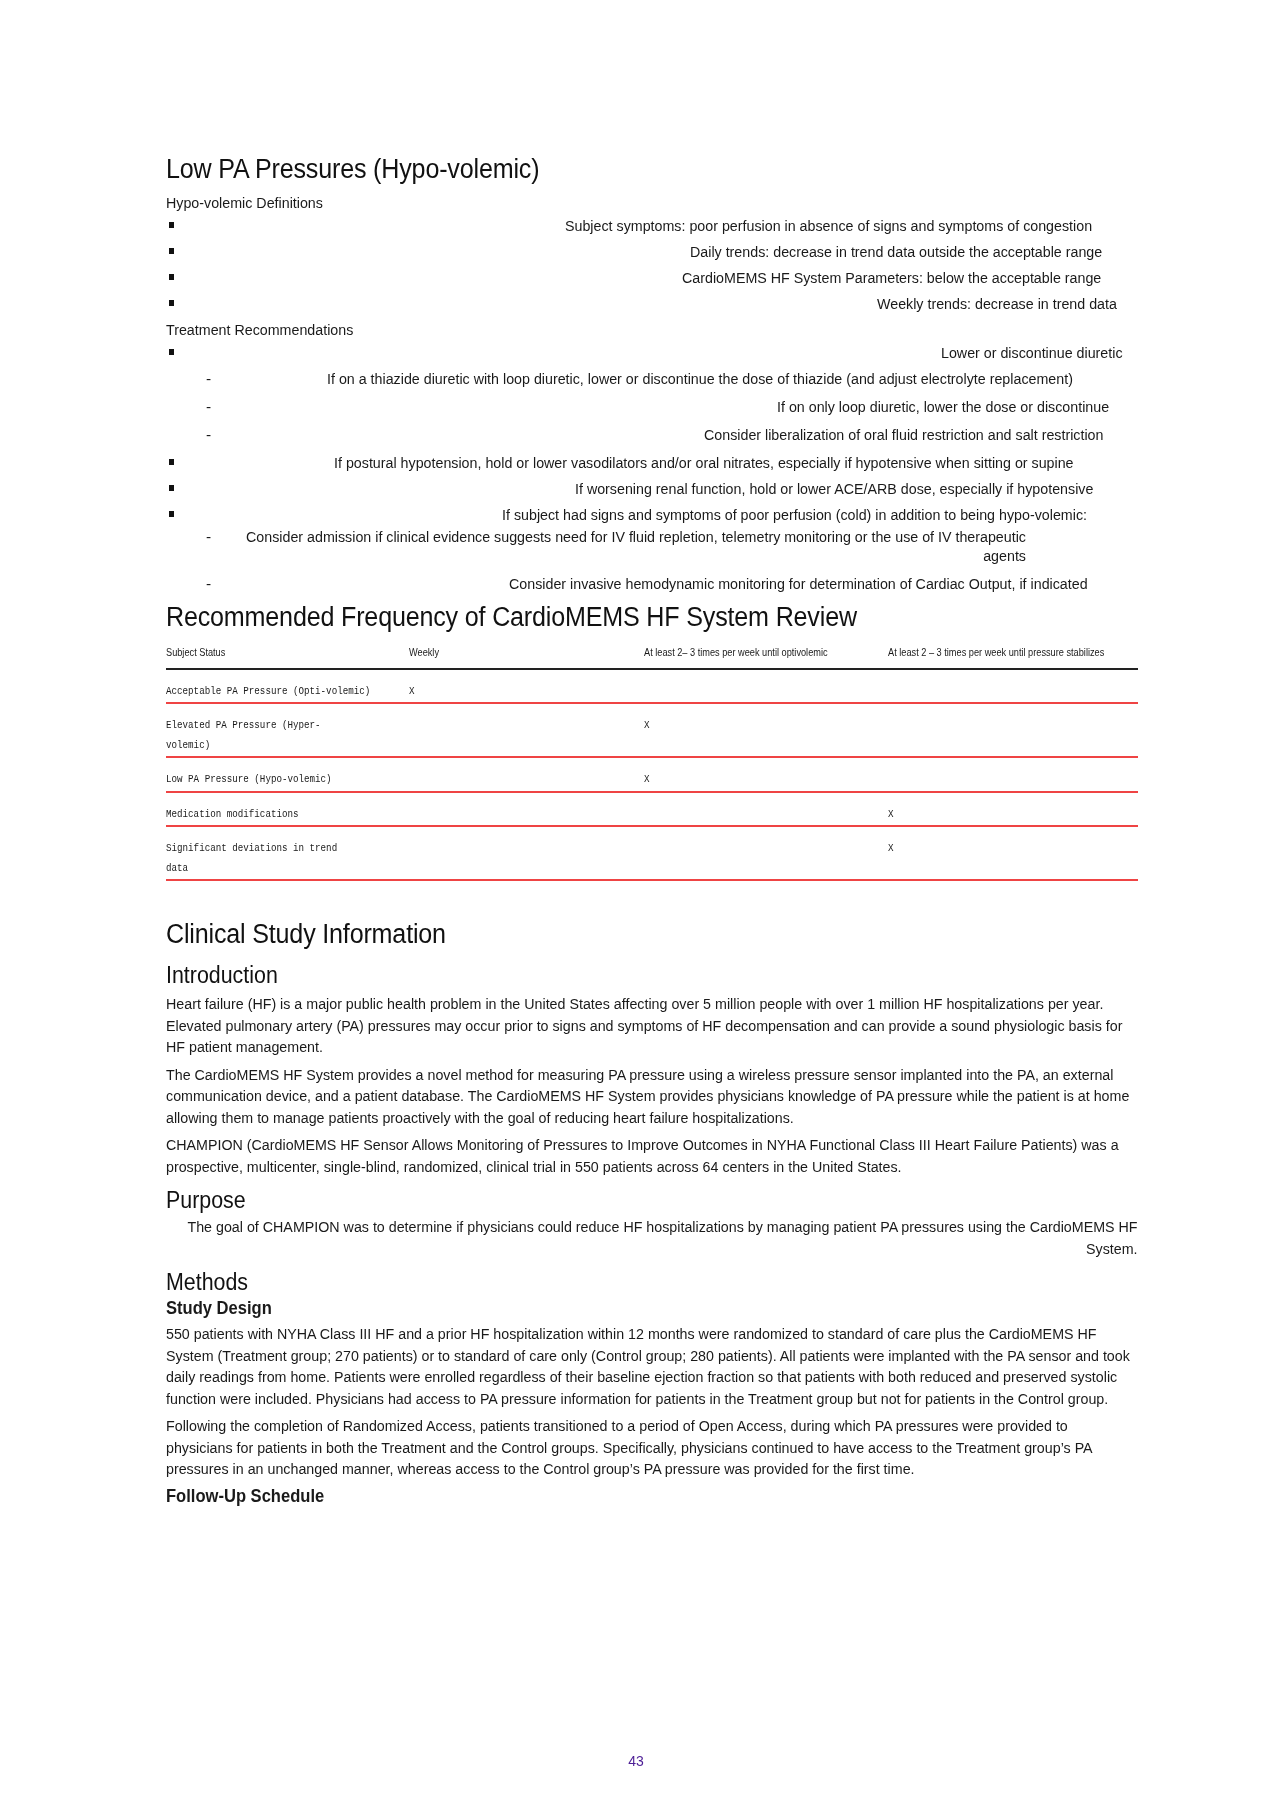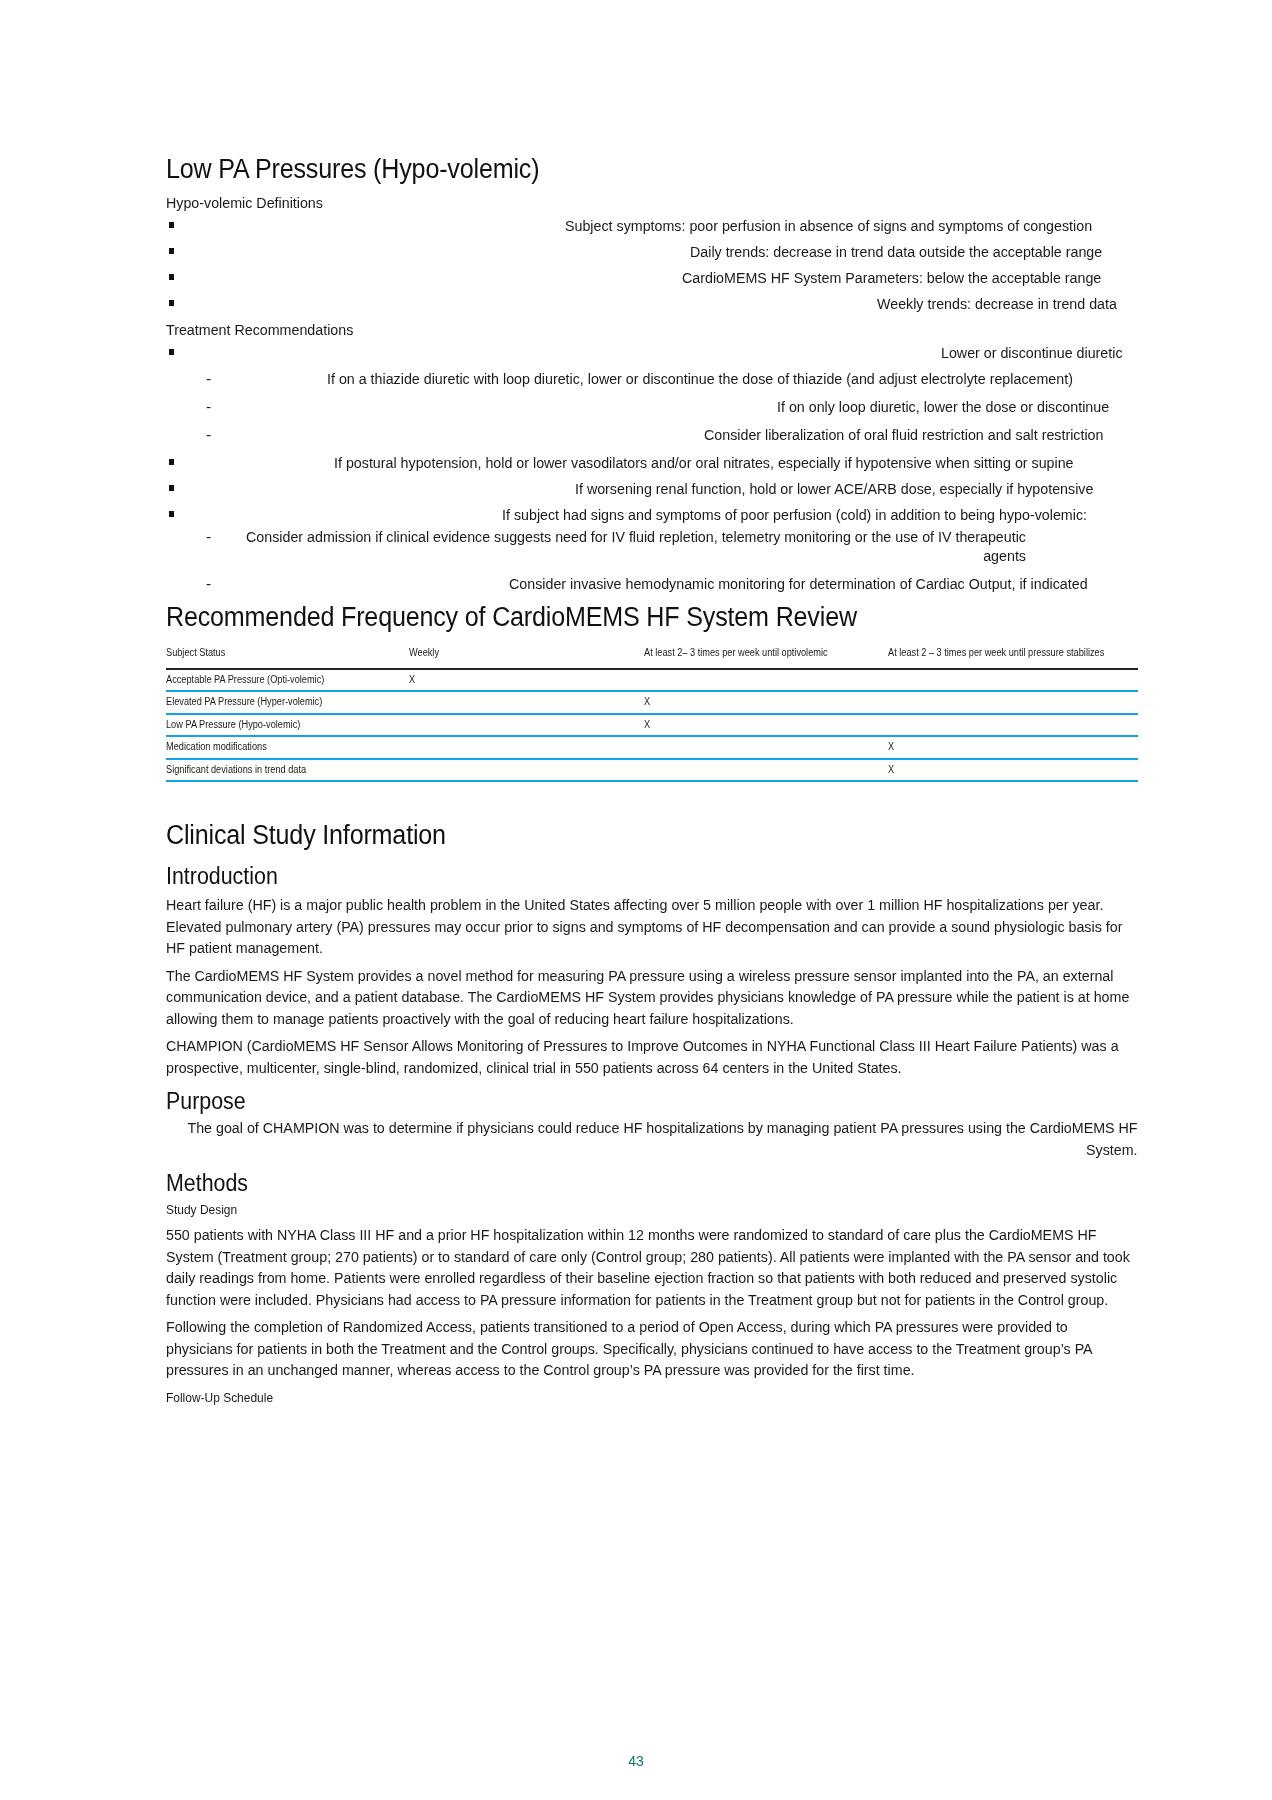--- a/index.html
+++ b/index.html
@@ -29,28 +29,28 @@
   ul.dash > li > .dashmark { position: absolute; left: 0px; top: 0; }
   .squeeze { display: inline-block; transform: scaleX(0.92); transform-origin: left; white-space: nowrap; }
   .squeeze-wrap { display: block; transform: scaleX(0.92); transform-origin: left; width: 850px; }
 
   table.freq { border-collapse: collapse; width: 972px; margin-top: 8px; }
   table.freq th, table.freq td {
     text-align: left; vertical-align: top; font-weight: normal;
     font-size: 10px; line-height: 19.5px; padding: 2px 0 1px 0;
   }
   table.freq thead th { padding-bottom: 5px; border-bottom: 2px solid #222; }
-  table.freq tbody td { border-bottom: 2px solid #0ea5e9; padding-top: 0; padding-bottom: 1px; }
+  table.freq tbody td { border-bottom: 2px solid #ef4444; padding-top: 12px; padding-bottom: 1px; font-family: Liberation Mono, monospace; }
   .c1 { width: 244px; } .c2 { width: 244px; } .c3 { width: 244px; } .c4 { width: 240px; }
   .cell { display: inline-block; transform: scaleX(0.92); transform-origin: left; }
 
   .para { font-size: 15.5px; line-height: 21.5px; margin: 0 0 6px 0; }
   .para .inner { display: block; transform: scaleX(0.92); transform-origin: left; width: 1056px; }
-  .label { font-size: 13px; line-height: 21px; margin: 0 0 4px 0; }
-  .page-number { position: absolute; top: 1753px; left: 0; width: 1272px; text-align: center; font-size: 14px; color: #0f766e; }
+  .label { font-size: 18px; line-height: 21px; margin: 0 0 4px 0; font-weight: bold; }
+  .page-number { position: absolute; top: 1753px; left: 0; width: 1272px; text-align: center; font-size: 14px; color: #4c1d95; }
 </style>
 </head>
 <body>
 
 <div class="page">
 
   <section>
     <h1 style="margin-top:4px;">Low PA Pressures (Hypo-volemic)</h1>
     <div class="sub" style="margin-top:8px;">
       <span class="squeeze">Hypo-volemic Definitions</span>

